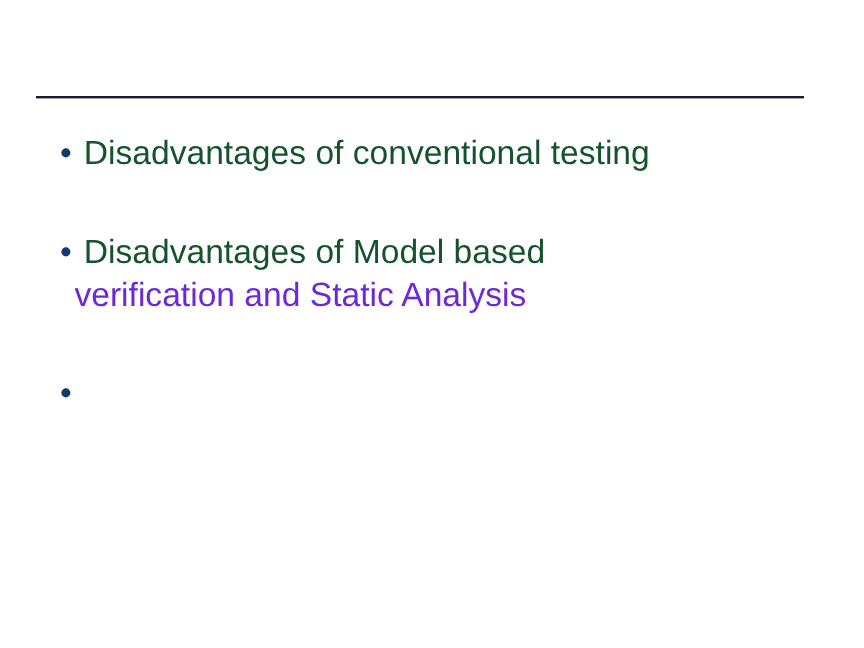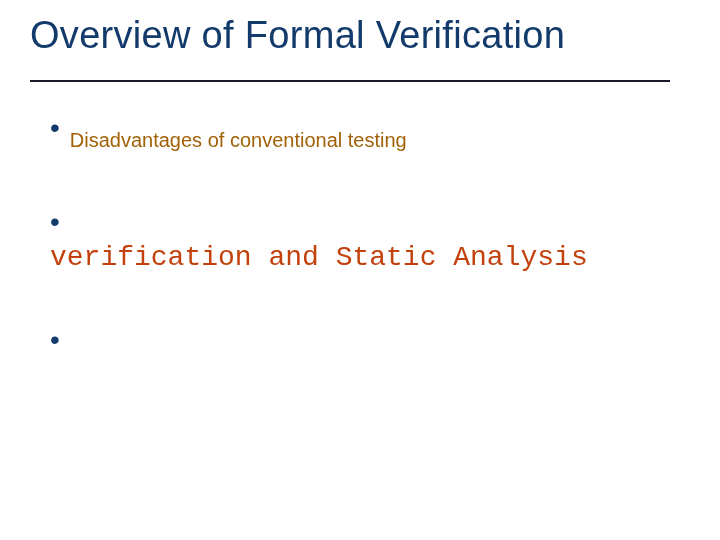--- a/index.html
+++ b/index.html
@@ -49,51 +49,50 @@
     align-items: flex-start;
   }
   .bullet {
     color: #123a6a;
     font-size: 28px;
     line-height: 36px;
     margin-right: 10px;
     flex: 0 0 auto;
   }
   .bullet-text {
-    color: #a16207;
-    font-size: 20px;
+    color: #14532d;
+    font-size: 28px;
     line-height: 36px;
-    margin-top: 12px;
   }
   .cont {
-    color: #c2410c;
+    color: #6d28d9;
     font-size: 28px;
     line-height: 36px;
-    font-family: Liberation Mono, monospace;
+    margin-left: 12px;
   }
 </style>
 </head>
 <body>
 
 <div class="slide">
-  <div class="title">Overview of Formal Verification</div>
   <div class="divider"></div>
 
   <div class="body">
 
     <div class="item">
       <div class="bullet-row">
         <span class="bullet">•</span>
         <span class="bullet-text">Disadvantages of conventional testing</span>
       </div>
     </div>
 
     <div class="item">
       <div class="bullet-row">
         <span class="bullet">•</span>
+        <span class="bullet-text">Disadvantages of Model based</span>
       </div>
       <div class="cont">verification and Static Analysis</div>
     </div>
 
     <div class="item">
       <div class="bullet-row">
         <span class="bullet">•</span>
       </div>
     </div>
 

